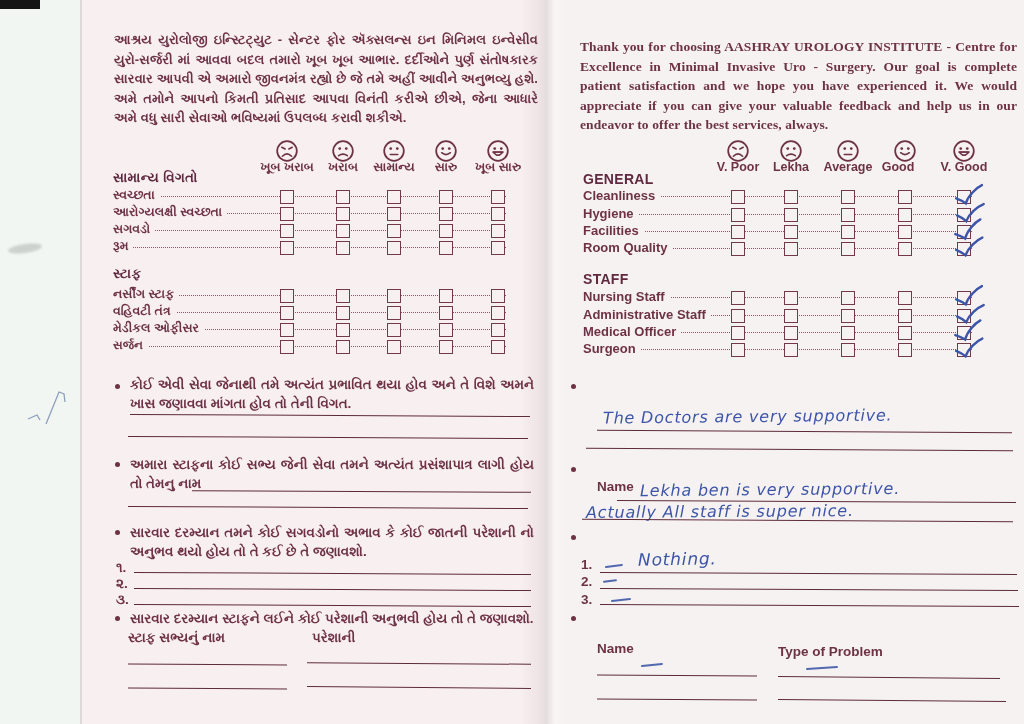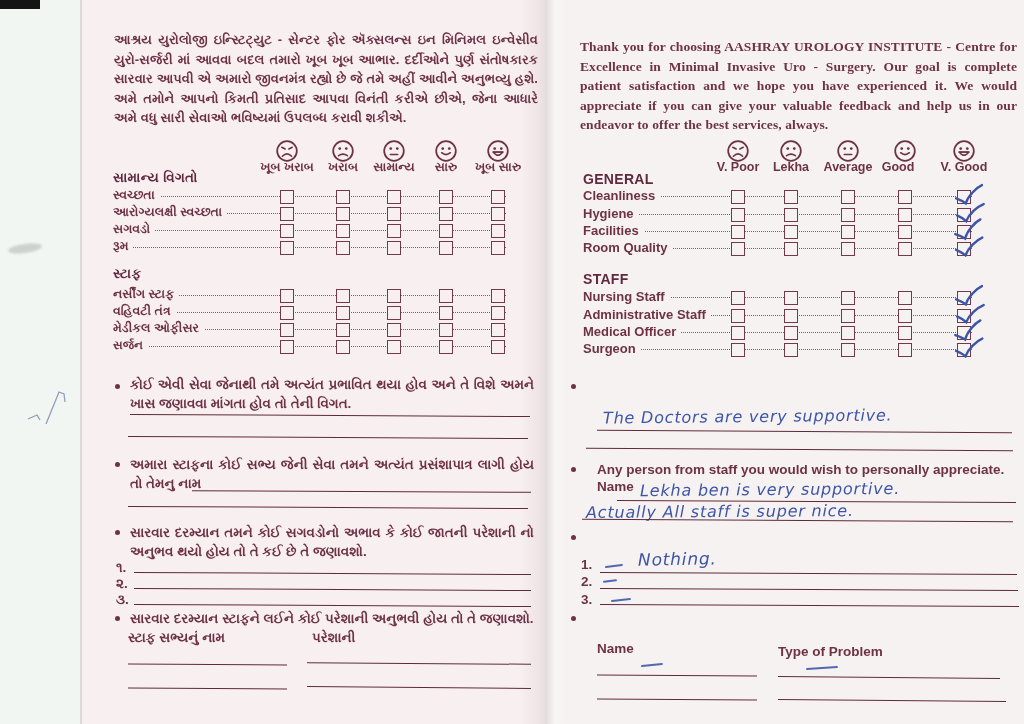--- a/index.html
+++ b/index.html
@@ -83,21 +83,20 @@
 
   <div class="sec-title" style="left:583px;top:171px;">GENERAL</div>
   <div class="sec-title" style="left:583px;top:271px;">STAFF</div>
 
   <div class="bullet" style="left:571px;top:384px;"></div>
   <div class="hw" style="left:603px;top:407px;font-size:16px;transform:rotate(-.6deg);">The Doctors are very supportive.</div>
   <div class="wline" style="left:597px;top:431px;width:415px;transform:rotate(.35deg);"></div>
   <div class="wline" style="left:586px;top:449px;width:427px;transform:rotate(.35deg);"></div>
 
   <div class="bullet" style="left:571px;top:467px;"></div>
-  <div class="qtext" style="left:597px;top:461px;width:420px;">Any person from staff you would wish to personally appreciate.</div>
   <div class="qlabel" style="left:597px;top:479px;">Name</div>
   <div class="hw" style="left:640px;top:480px;font-size:16px;transform:rotate(-.5deg);">Lekha ben is very supportive.</div>
   <div class="wline" style="left:617px;top:501px;width:399px;transform:rotate(.3deg);"></div>
   <div class="hw" style="left:586px;top:502px;font-size:16px;transform:rotate(-.4deg);">Actually All staff is super nice.</div>
   <div class="wline" style="left:582px;top:520px;width:431px;transform:rotate(.3deg);"></div>
 
   <div class="bullet" style="left:571px;top:535px;"></div>
   <div class="qnum" style="left:581px;top:557px;">1.</div>
   <div class="pen-dash" style="left:605px;top:565px;width:18px;transform:rotate(-8deg);"></div>
   <div class="hw" style="left:638px;top:549px;font-size:17px;transform:rotate(-1deg);">Nothing.</div>

